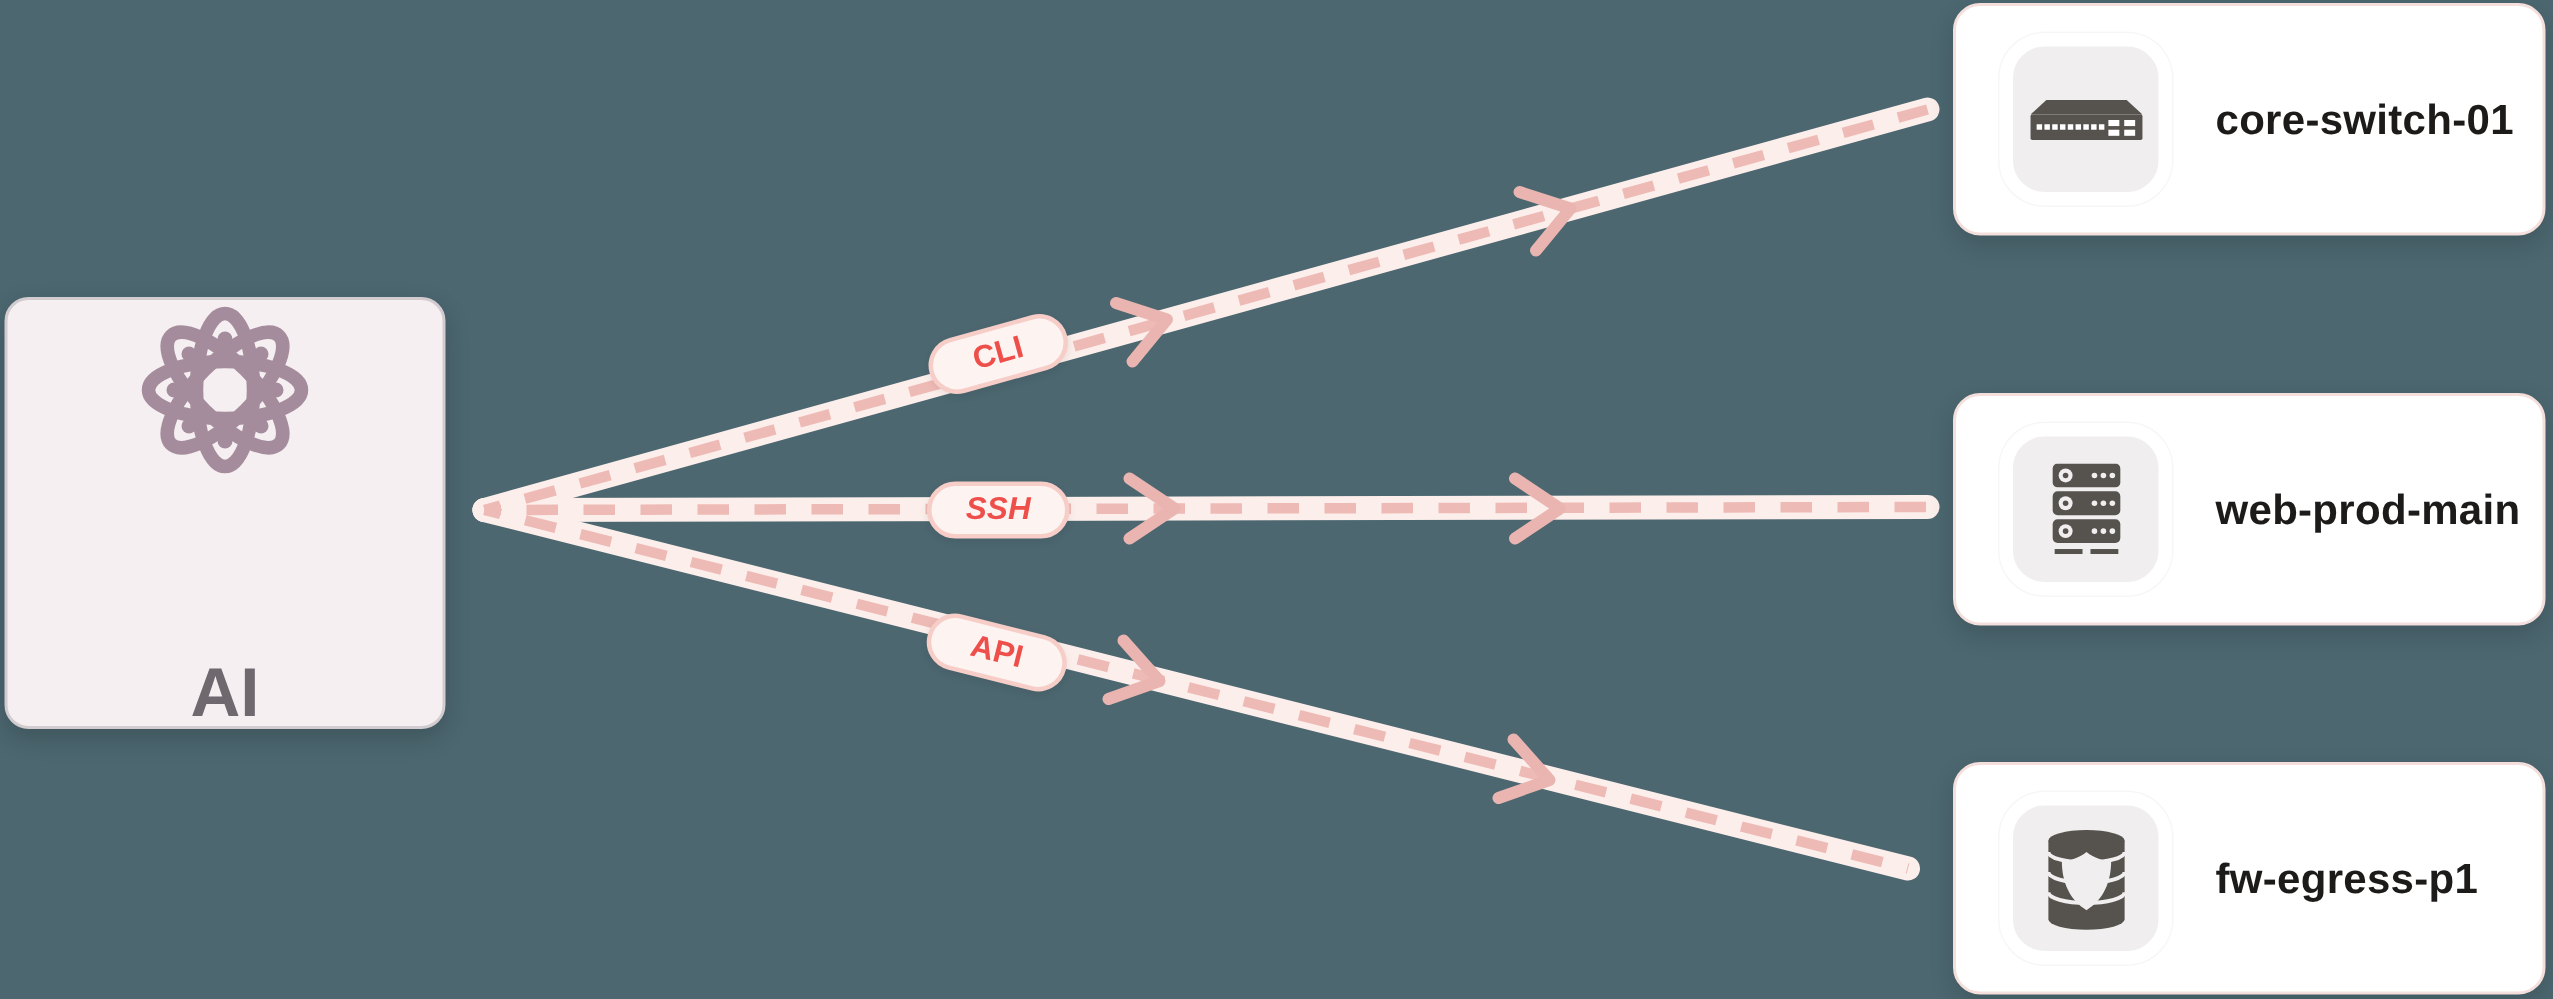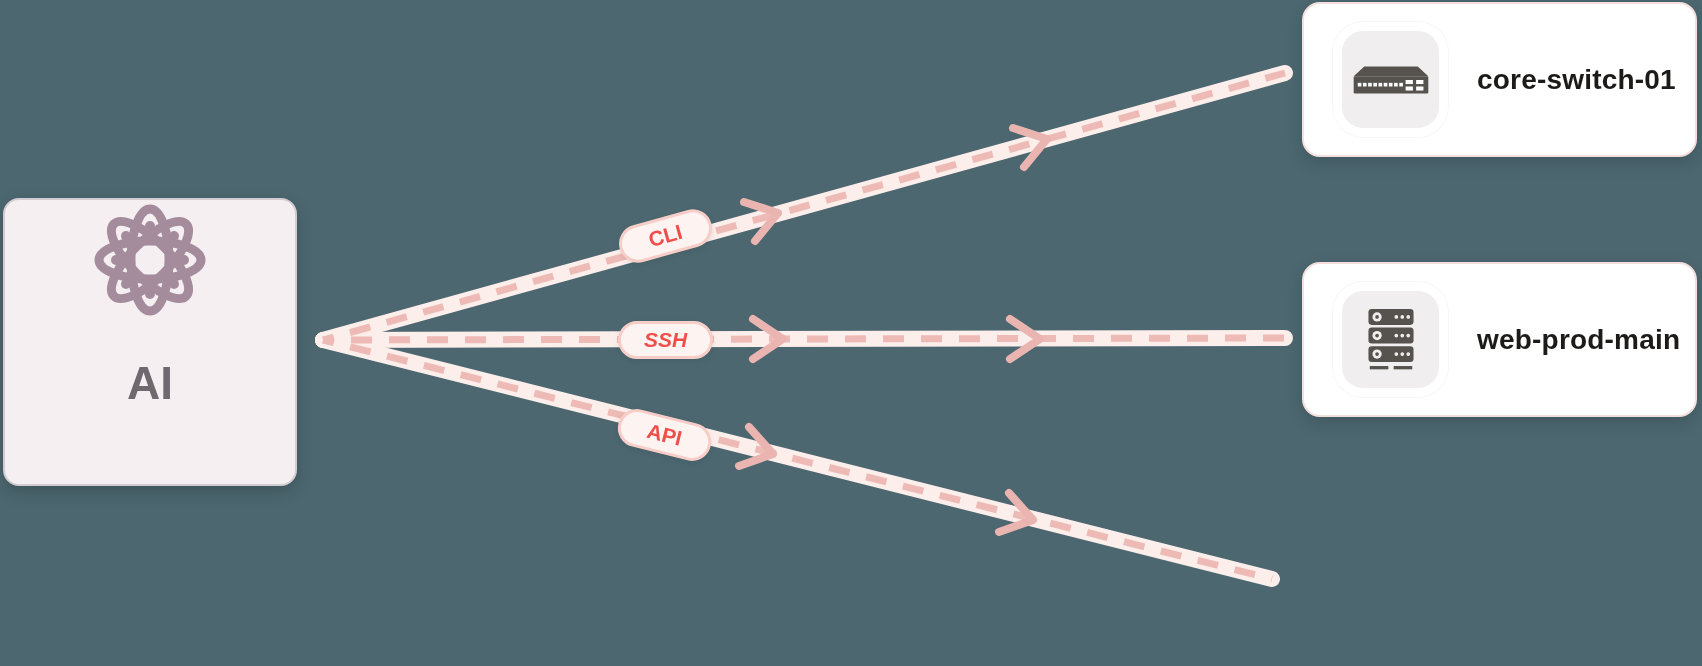--- a/index.html
+++ b/index.html
@@ -4,21 +4,21 @@
 <style>
   html,body{margin:0;padding:0;}
   body{font-family:"Liberation Sans", sans-serif; background:#4c6770;}
   .canvas{position:relative;width:1702px;height:666px;background:#4c6770;overflow:hidden;}
 
   
   .ai-card{
     position:absolute;left:3px;top:198px;width:294px;height:288px;
     background:#f5eff1;border:2px solid #d2ccd0;border-radius:16px;
     box-shadow:0 6px 16px rgba(0,0,0,0.18);
-    display:flex;flex-direction:column;align-items:center;justify-content:flex-start;gap:40px;
+    display:flex;flex-direction:column;align-items:center;justify-content:space-between;gap:40px;
     box-sizing:border-box;
   }
   .ai-label{font-size:46px;font-weight:bold;color:#6f686e;line-height:1;}
 
   
   .pill{
     position:absolute;width:95px;height:38px;border-radius:19px;
     background:#fdf3f1;border:3px solid #f7cdc8;box-sizing:border-box;
     display:flex;align-items:center;justify-content:center;
     font-size:21px;font-weight:bold;color:#ee4f4b;
@@ -168,14 +168,31 @@
             <circle cx="27" cy="12" r="2.8"></circle>
               <circle cx="27" cy="40" r="2.8"></circle>
               <circle cx="27" cy="68" r="2.8"></circle>
           </g>
         </svg>
       </span>
     </div>
     <span class="device-name">web-prod-main</span>
   </div>
 
+  <div class="device-card" id="card-firewall">
+    <div class="tile">
+      <span style="line-height:0;">
+        <svg width="72" height="71" viewBox="0 0 96 95">
+          <path d="M14 14 L14 84 A34 9.5 0 0 0 82 84 L82 14 Z" fill="#56524e"></path>
+          <ellipse cx="48" cy="14" rx="34" ry="9.5" fill="#56524e"></ellipse>
+          <g stroke="#f0eeee" stroke-width="3.5" fill="none">
+            <path d="M14 24 A34 9.5 0 0 0 82 24"></path>
+            <path d="M14 42 A34 9.5 0 0 0 82 42"></path>
+            <path d="M14 60 A34 9.5 0 0 0 82 60"></path>
+          </g>
+          <path d="M48 24 C55 29.5 63 32 70 32 C70 51 63 67 48 76 C33 67 26 51 26 32 C33 32 41 29.5 48 24 Z" fill="#f0eeee"></path>
+        </svg>
+      </span>
+    </div>
+    <span class="device-name">fw-egress-p1</span>
+  </div>
 
 </div>
 
 </body></html>

